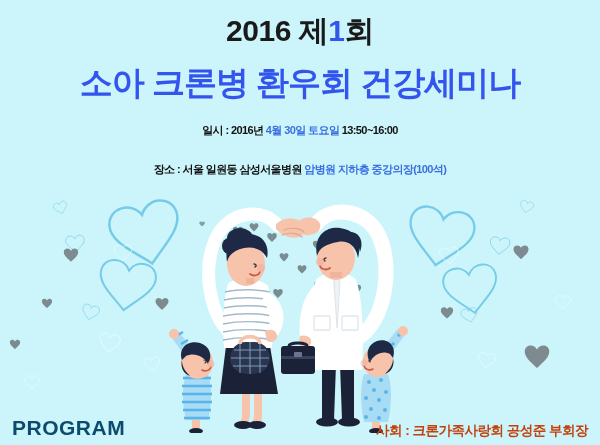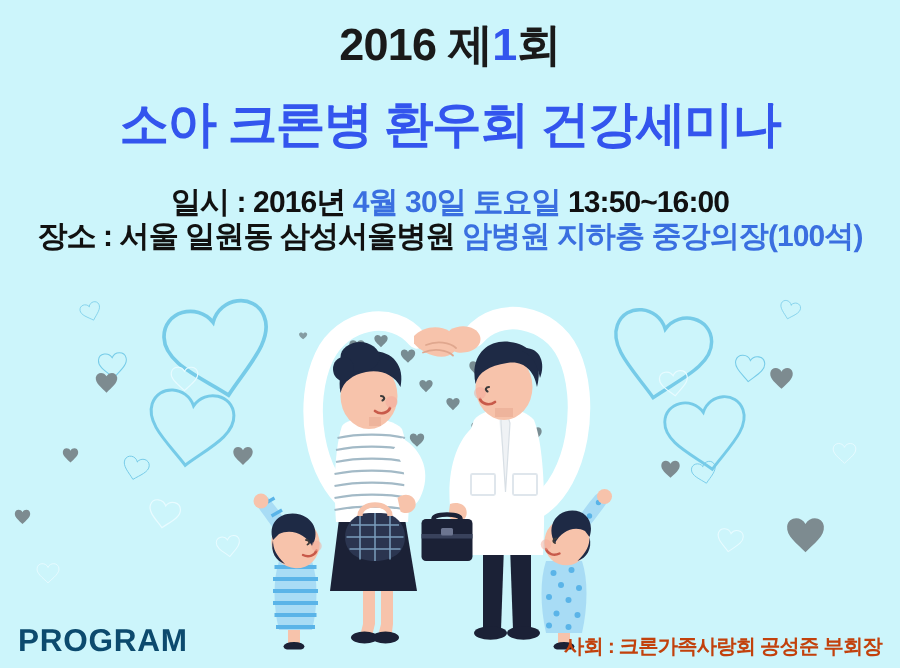--- a/index.html
+++ b/index.html
@@ -57,27 +57,27 @@
 
   .info-block {
     position: absolute;
     left: 0;
     top: 125px;
     width: 600px;
     text-align: center;
     line-height: 1.0;
   }
   .info-line {
-    font-size: 20px;
+    font-size: 11px;
     font-weight: bold;
     color: #111111;
     letter-spacing: -0.6px;
     white-space: nowrap;
   }
-  .info-line + .info-line { margin-top: 3px; }
+  .info-line + .info-line { margin-top: 28px; }
   .info-line .accent { color: #3a6fe0; }
 
   .program-label {
     position: absolute;
     left: 12px;
     top: 416px;
     font-size: 21px;
     font-weight: bold;
     color: #0c4a6e;
     letter-spacing: 0.5px;

